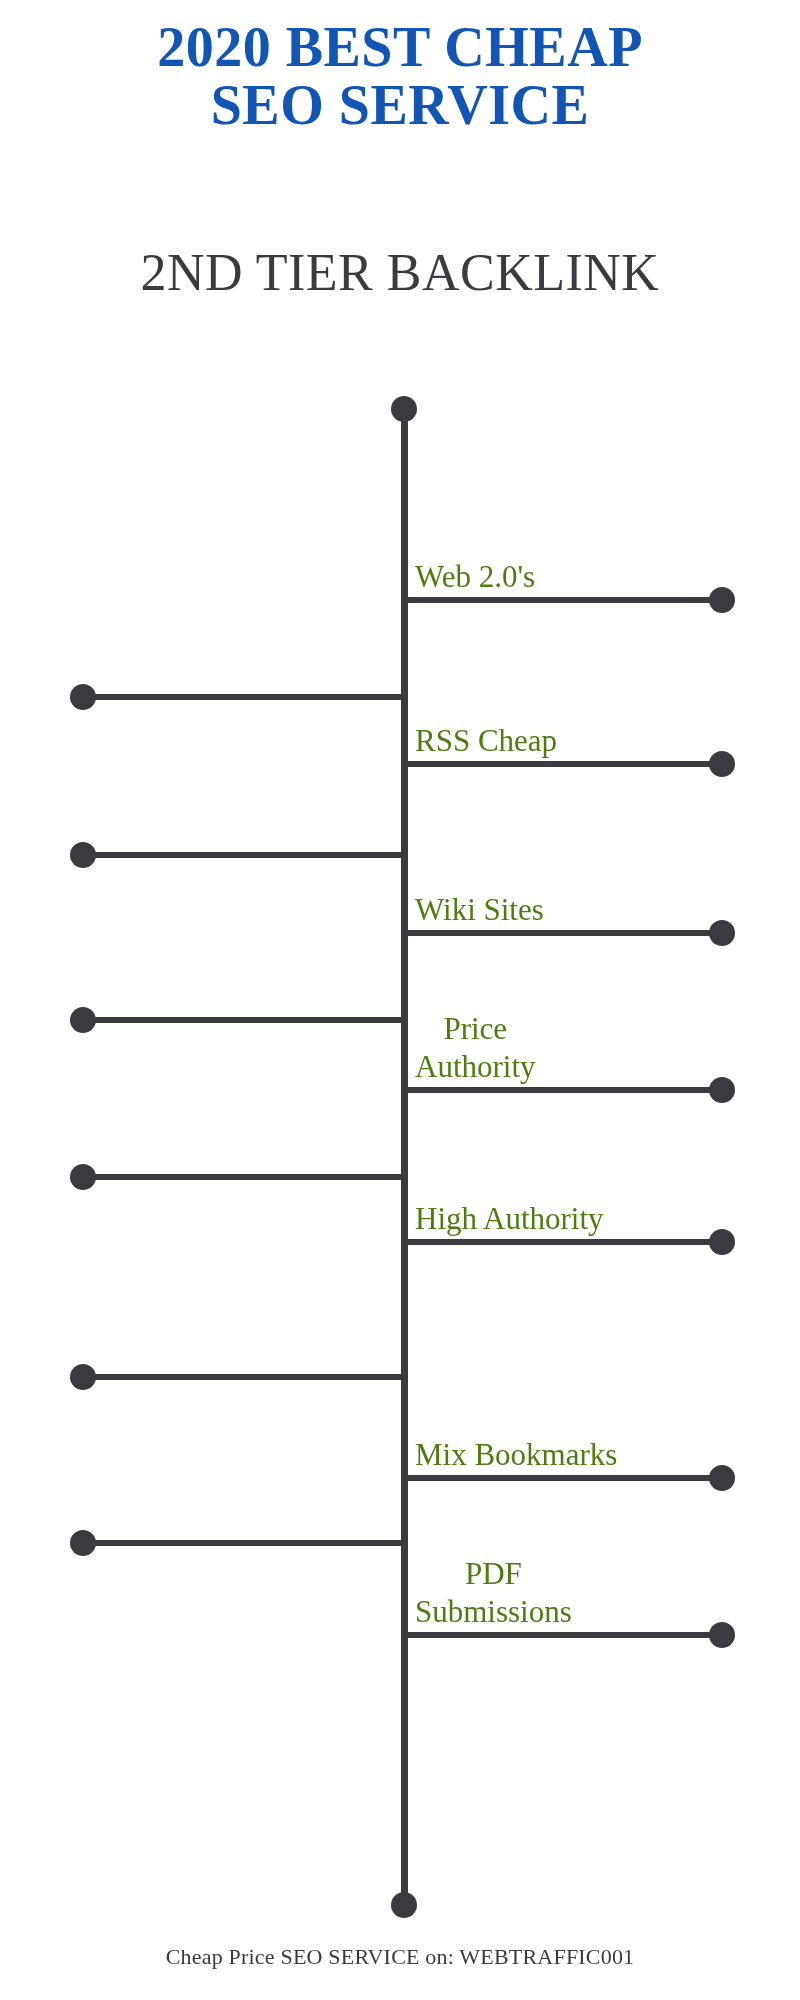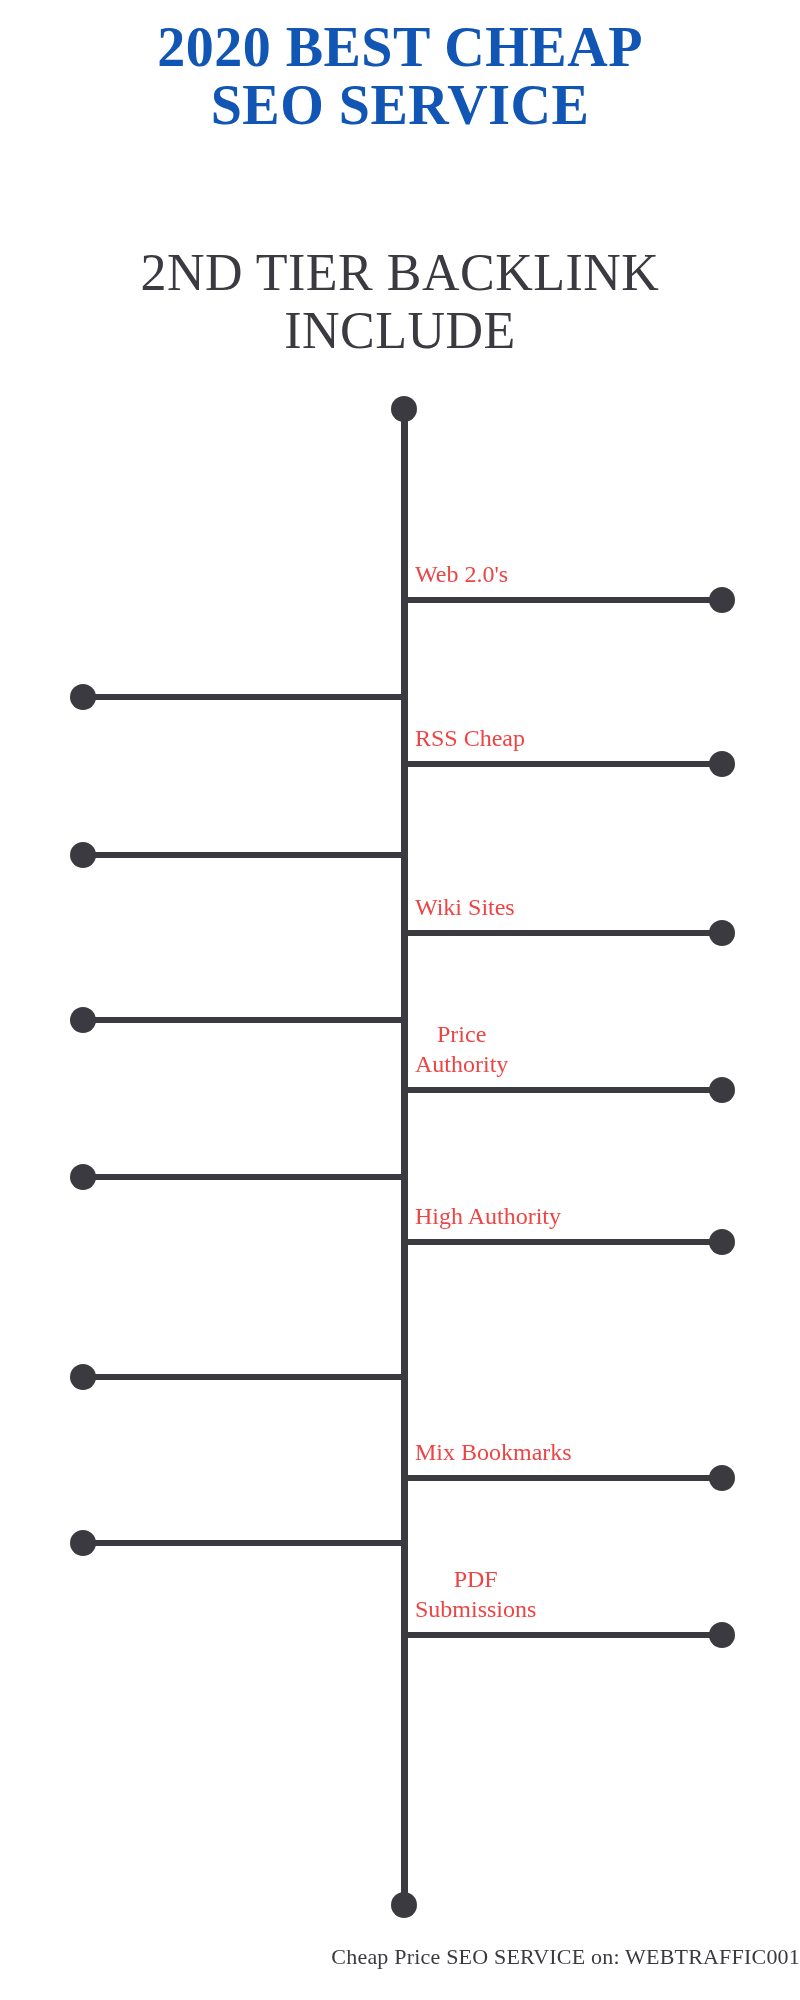--- a/index.html
+++ b/index.html
@@ -80,23 +80,23 @@
   .branch .end-dot {
     position: absolute;
     width: 26px;
     height: 26px;
     border-radius: 50%;
     background: #3a3a40;
     top: -10px;
   }
   .branch .blabel {
     position: absolute;
-    bottom: 8px;
-    color: #ef4444;
-    font-size: 24px;
+    bottom: 0;
+    color: #4d7c0f;
+    font-size: 31px;
     line-height: 1.25;
     white-space: nowrap;
   }
 
   
   .branch.left .bar  { left: 80px; width: 325px; }
   .branch.left .end-dot { left: 70px; }
 
   
   .branch.right .bar { left: 401px; width: 320px; }
@@ -105,41 +105,40 @@
 
   .branch .blabel .l { display: block; }
   .branch.right .blabel .l { text-align: center; }
 
   
   .footer {
     position: absolute;
     left: 0;
     top: 1944px;
     width: 800px;
-    text-align: right;
+    text-align: center;
     color: #3a3a40;
     font-family: "Liberation Serif", "DejaVu Serif", serif;
     font-size: 22px;
     letter-spacing: 0.2px;
     white-space: nowrap;
   }
 </style>
 </head>
 <body>
 
 <div id="page">
 
   <div class="title">
     <span class="line">2020 BEST CHEAP</span>
     <span class="line">SEO SERVICE</span>
   </div>
 
   <div class="subtitle">
     <span class="line">2ND TIER BACKLINK</span>
-    <span class="line">INCLUDE</span>
   </div>
 
   <div class="spine"></div>
   <div class="cap-dot cap-top"></div>
   <div class="cap-dot cap-bottom"></div>
 
   <div id="branches">
       <div class="branch left" style="top: 694px;">
         <div class="bar"></div>
         <div class="end-dot"></div>

